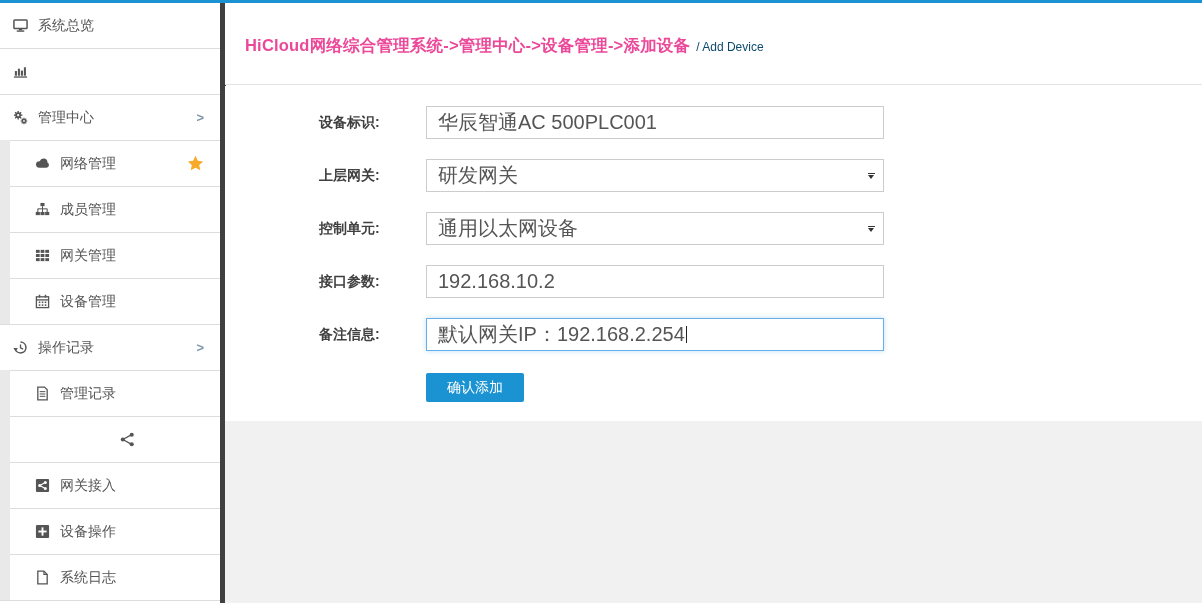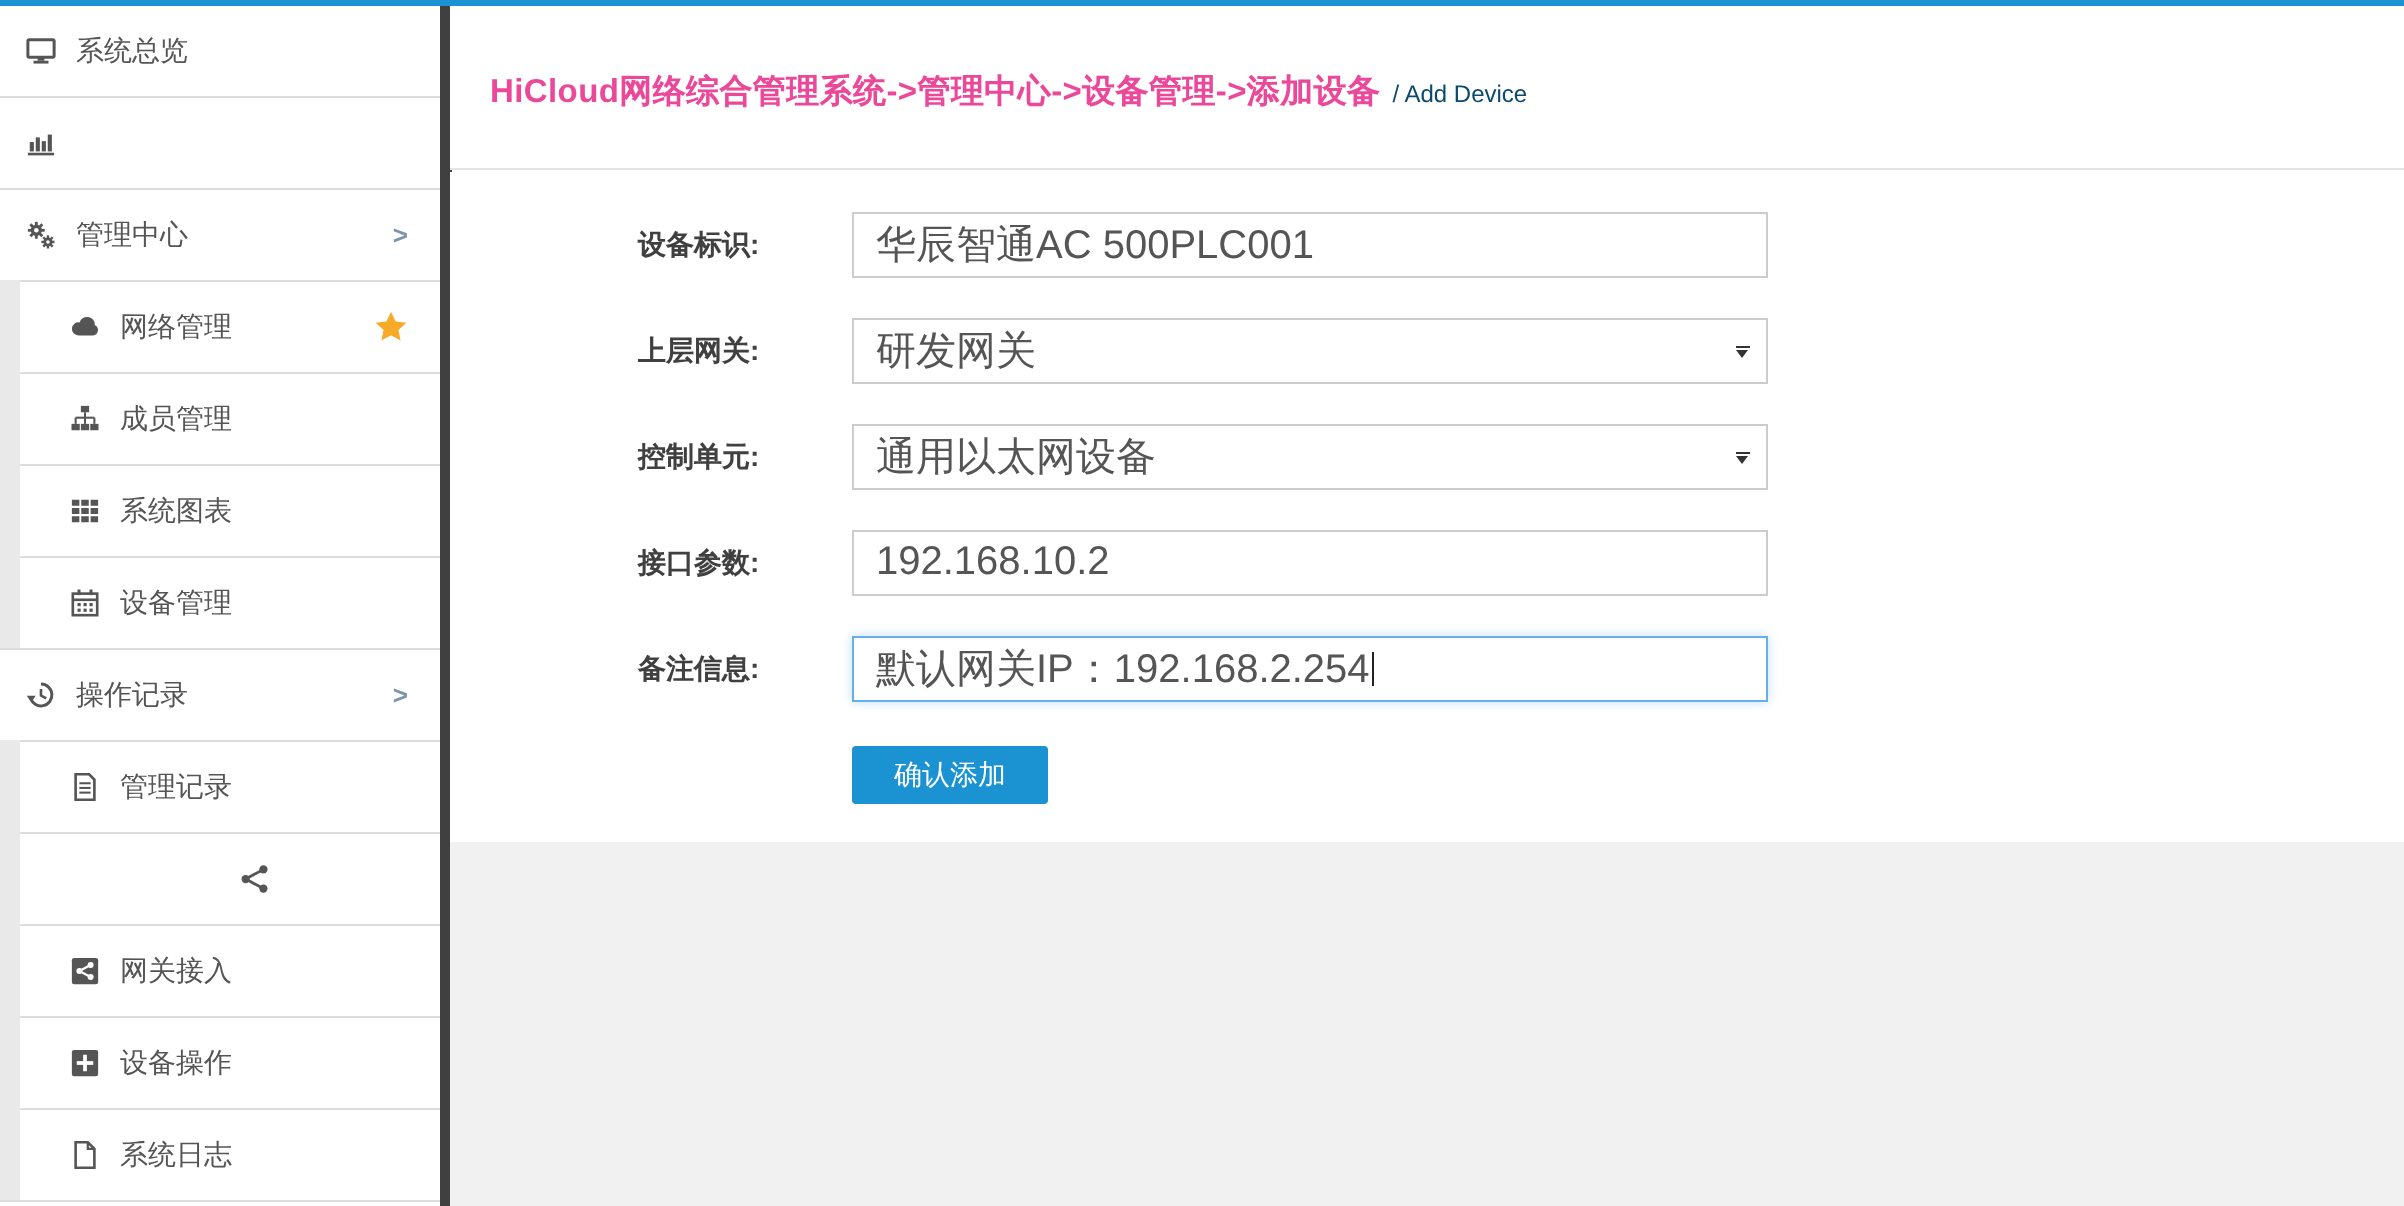--- a/index.html
+++ b/index.html
@@ -150,21 +150,21 @@
           <rect x="6" y="2" width="4" height="3.2"></rect>
           <rect x="11" y="2" width="4" height="3.2"></rect>
           <rect x="1" y="6.4" width="4" height="3.2"></rect>
           <rect x="6" y="6.4" width="4" height="3.2"></rect>
           <rect x="11" y="6.4" width="4" height="3.2"></rect>
           <rect x="1" y="10.8" width="4" height="3.2"></rect>
           <rect x="6" y="10.8" width="4" height="3.2"></rect>
           <rect x="11" y="10.8" width="4" height="3.2"></rect>
         </svg>
     </span>
-    <span class="nav-label">系统图表</span>
+    <span class="nav-label">网关管理</span>
   </div>
 
   <div class="nav-item sub">
     <span class="nav-icon">
       <svg viewBox="0 0 16 16">
           <rect x="1.5" y="3" width="13" height="11.5" fill="none" stroke="#555" stroke-width="1.4"></rect>
           <line x1="1.5" y1="6.3" x2="14.5" y2="6.3" stroke="#555" stroke-width="1.4"></line>
           <rect x="4" y="0.8" width="1.6" height="3" fill="#555"></rect>
           <rect x="10.4" y="0.8" width="1.6" height="3" fill="#555"></rect>
           <g fill="#555">

